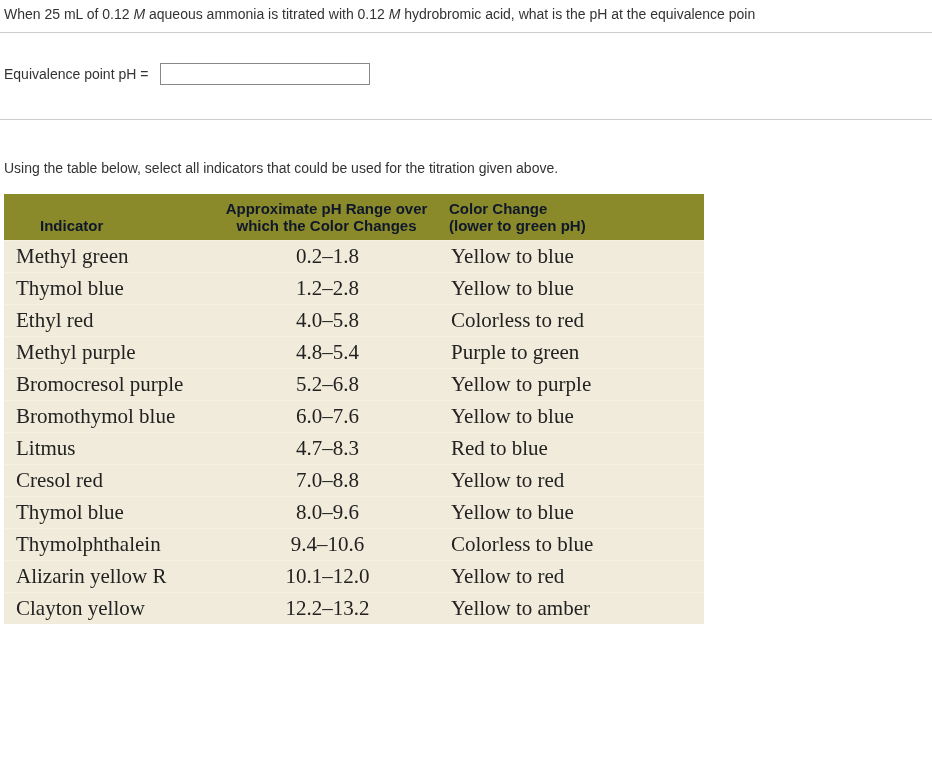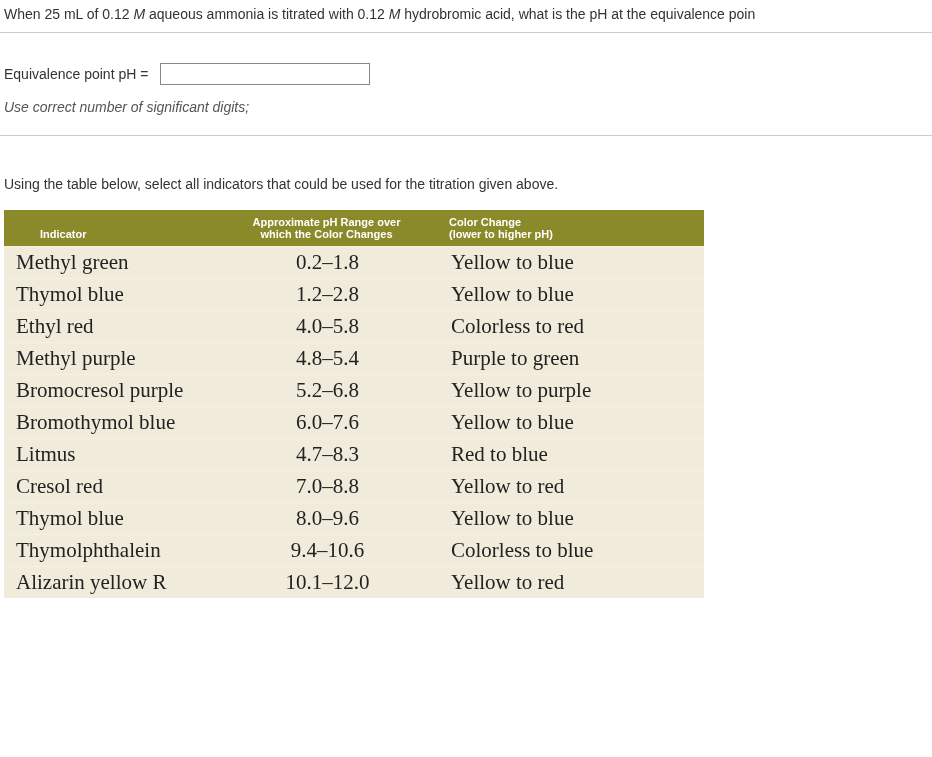--- a/index.html
+++ b/index.html
@@ -43,23 +43,23 @@
   }
   .table-wrap {
     padding: 0 4px 20px 4px;
   }
   table.indicator-table {
     border-collapse: collapse;
     width: 700px;
   }
   table.indicator-table th {
     background: #8a8a2a;
-    color: #ffffff;
+    color: #0f172a;
     font-family: Arial, Helvetica, sans-serif;
-    font-size: 11px;
+    font-size: 15px;
     font-weight: bold;
     text-align: left;
     padding: 6px 10px 6px 10px;
     vertical-align: middle;
   }
   table.indicator-table th.col-indicator {
     vertical-align: bottom;
     width: 210px;
     padding-left: 36px;
   }
@@ -88,37 +88,36 @@
 
 <div class="question-top">
   <span>When 25 mL of 0.12 </span><span class="italic-m">M</span><span> aqueous ammonia is titrated with 0.12 </span><span class="italic-m">M</span><span> hydrobromic acid, what is the pH at the equivalence poin</span>
 </div>
 
 <div class="section-answer">
   <div class="answer-line">
     <span>Equivalence point pH =</span>
     <input type="text" class="answer-input" value="" style="">
   </div>
-  <div class="hint">Use correct number of significant digits;</div>
 </div>
 
 <div class="section-instructions">Using the table below, select all indicators that could be used for the titration given above.</div>
 
 <div class="table-wrap">
   <table class="indicator-table">
     <thead>
       <tr>
         <th class="col-indicator">Indicator</th>
         <th class="col-range">
           <div>Approximate pH Range over</div>
           <div>which the Color Changes</div>
         </th>
         <th class="col-change">
           <div>Color Change</div>
-          <div>(lower to higher pH)</div>
+          <div>(lower to green pH)</div>
         </th>
       </tr>
     </thead>
     <tbody>
         <tr>
           <td>Methyl green</td>
           <td class="range">0.2–1.8</td>
           <td>Yellow to blue</td>
         </tr>
         <tr>
@@ -164,15 +163,20 @@
         <tr>
           <td>Thymolphthalein</td>
           <td class="range">9.4–10.6</td>
           <td>Colorless to blue</td>
         </tr>
         <tr>
           <td>Alizarin yellow R</td>
           <td class="range">10.1–12.0</td>
           <td>Yellow to red</td>
         </tr>
+        <tr>
+          <td>Clayton yellow</td>
+          <td class="range">12.2–13.2</td>
+          <td>Yellow to amber</td>
+        </tr>
       </tbody>
   </table>
 </div>
 
 </body></html>

